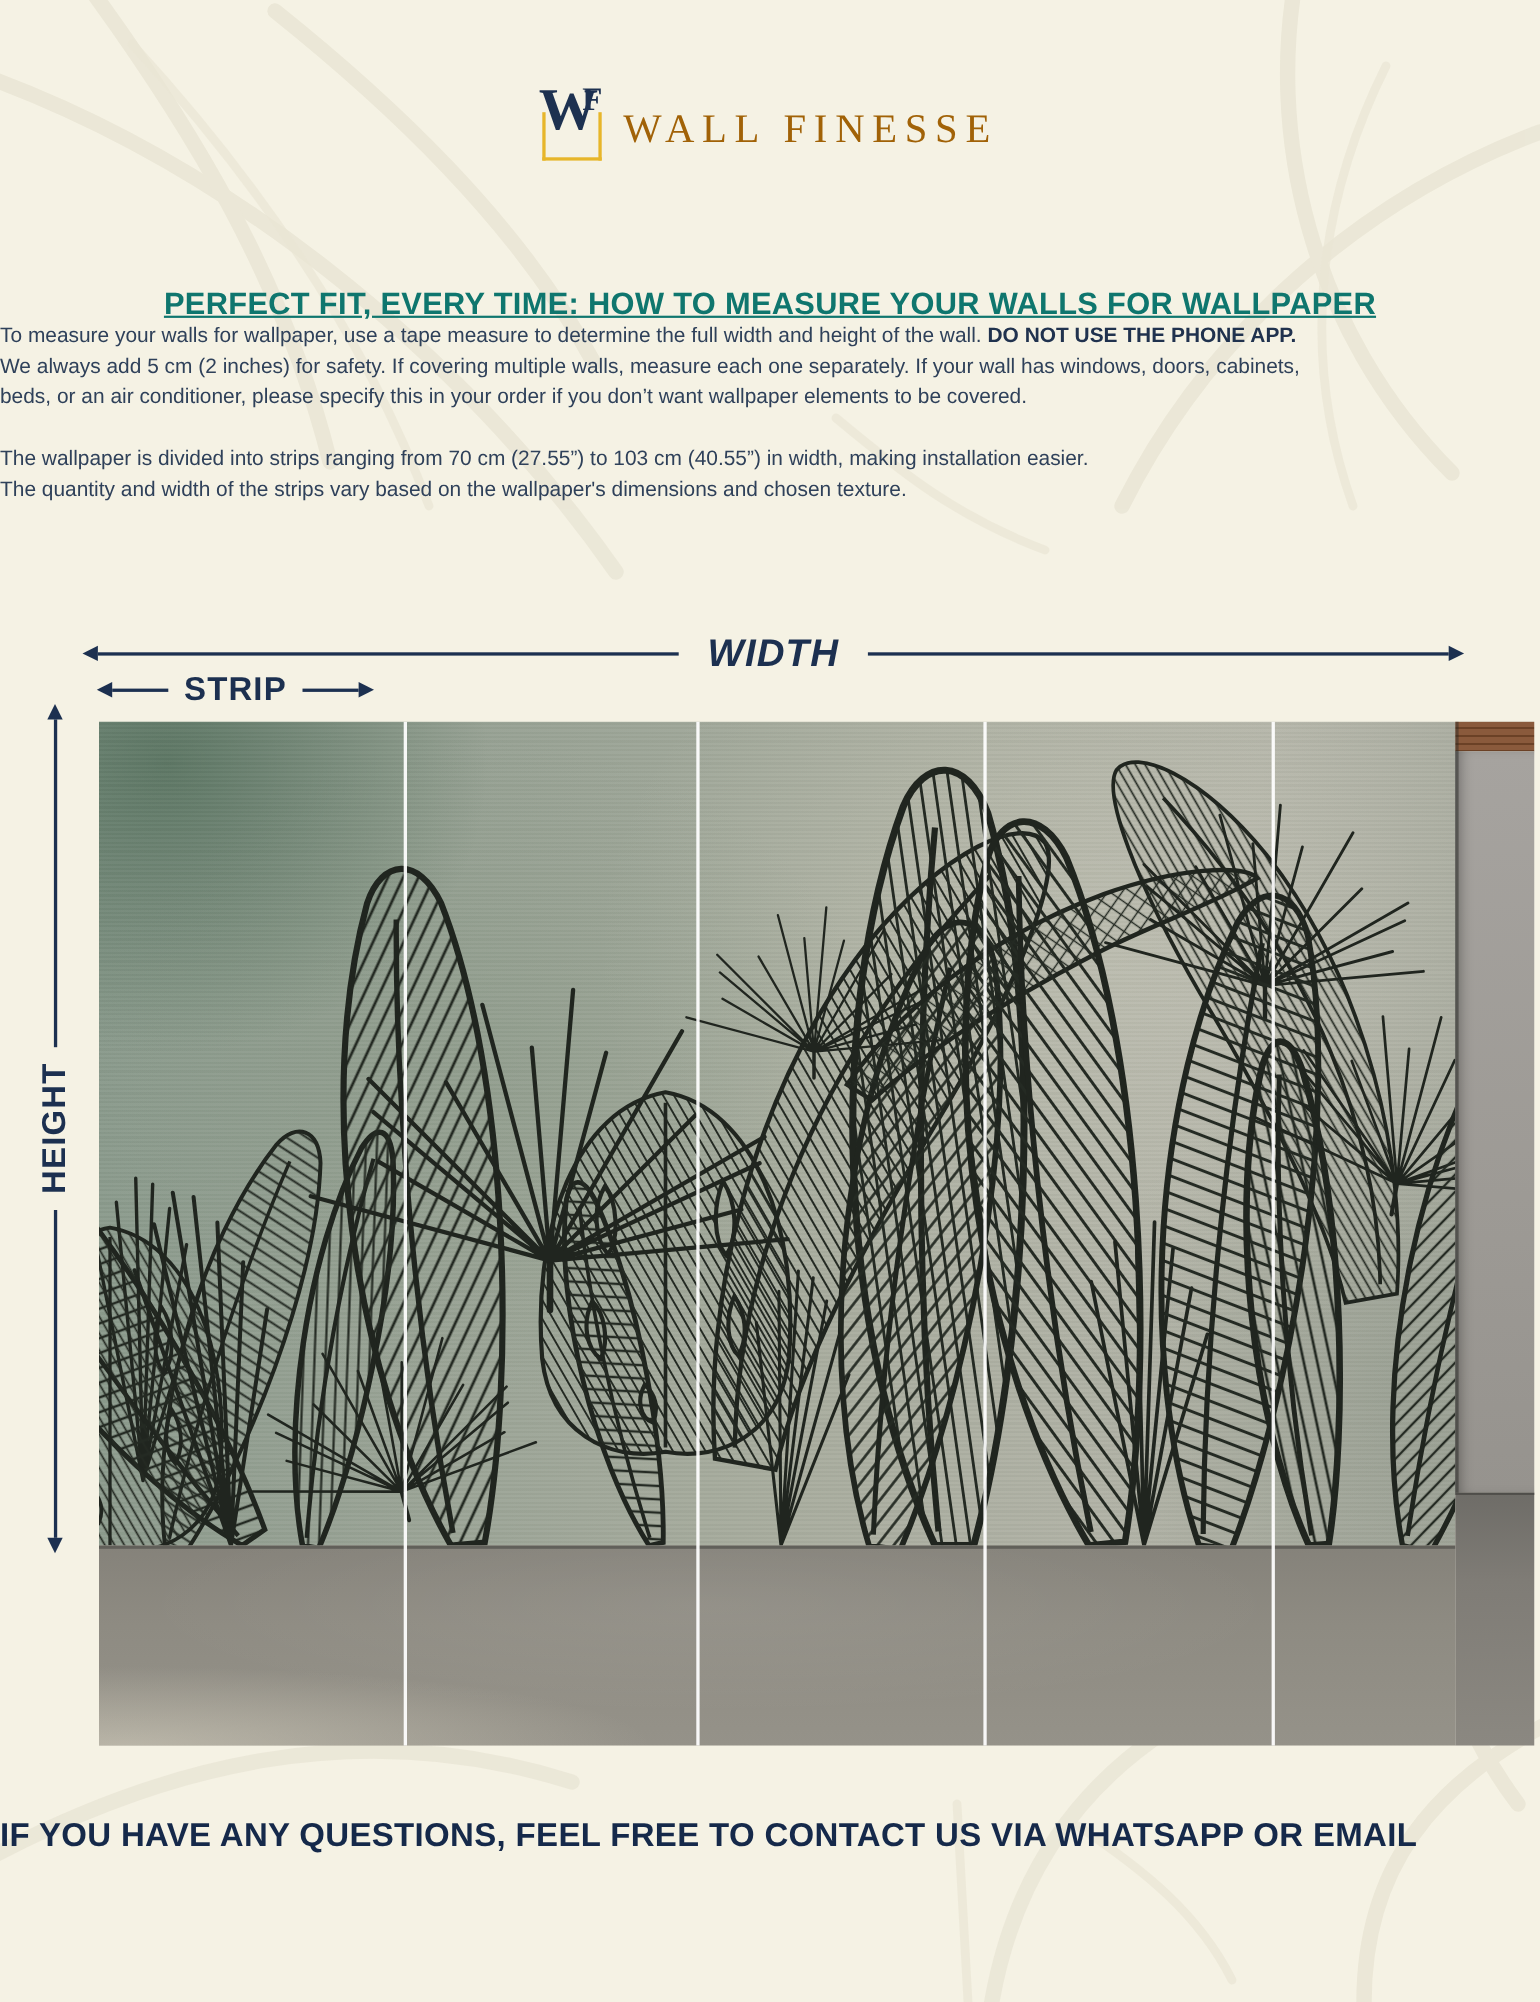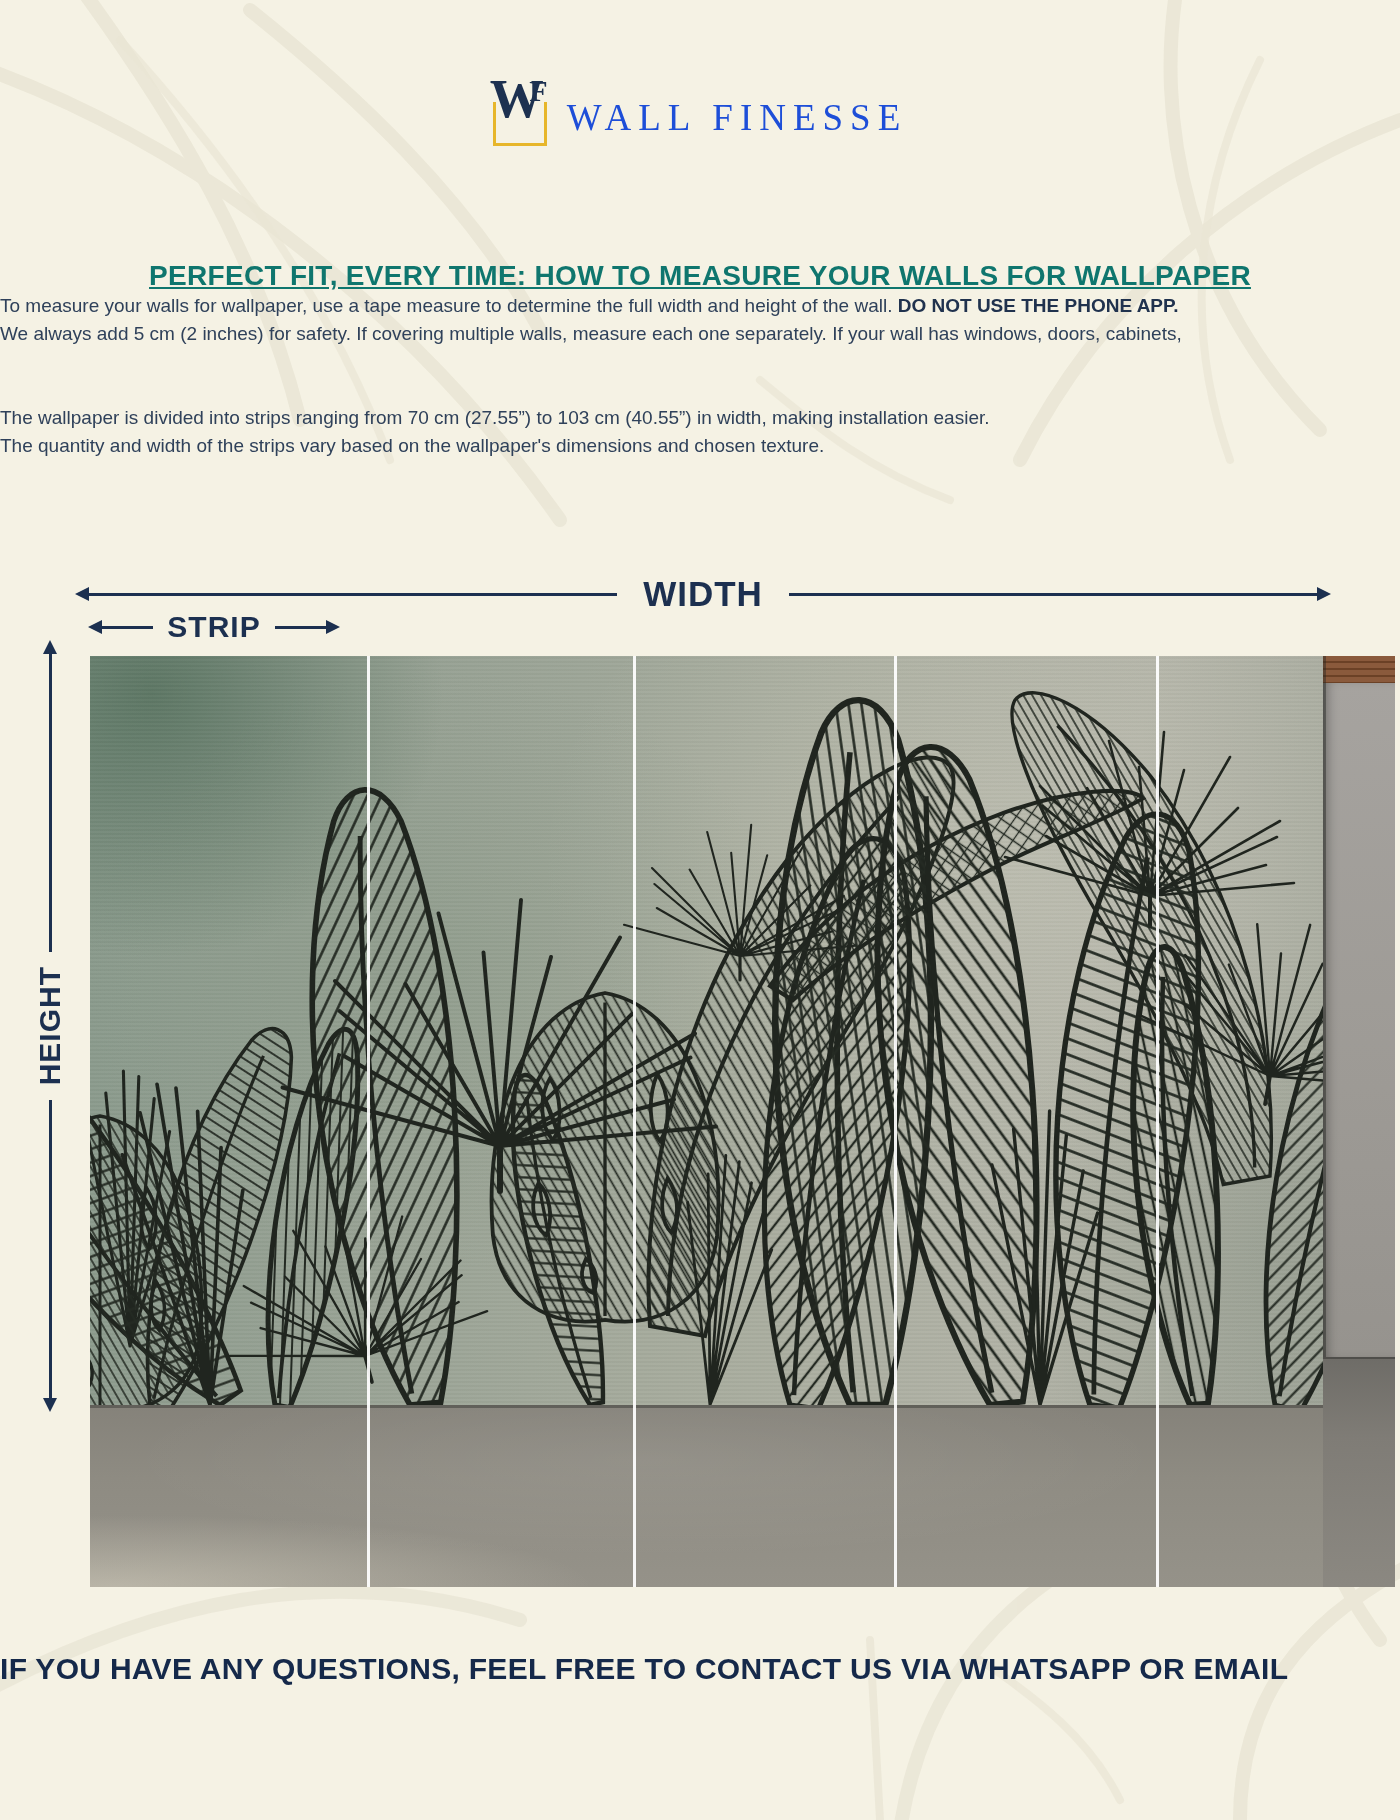--- a/index.html
+++ b/index.html
@@ -5,34 +5,34 @@
   html,body{margin:0;padding:0;}
   *{box-sizing:border-box;}
   body{width:1400px;height:1820px;font-family:"Liberation Sans",sans-serif;}
   .page{position:relative;width:1400px;height:1820px;background:#f5f2e4;overflow:hidden;}
   .wm{position:absolute;inset:0;pointer-events:none;}
   
   .logo-row{position:absolute;top:88px;left:0;width:100%;display:flex;justify-content:center;align-items:center;gap:20px;}
   .monogram{position:relative;width:54px;height:44px;border:3px solid #e7b62a;border-top:none;margin-top:14px;}
   .mw{position:absolute;left:-6px;top:-30px;font-family:"Liberation Serif",serif;font-weight:600;font-size:54px;color:#1d3150;line-height:1;}
   .mf{position:absolute;right:-4px;top:-26px;font-family:"Liberation Serif",serif;font-weight:600;font-size:30px;color:#1d3150;line-height:1;}
-  .wordmark{font-family:"Liberation Serif",serif;font-size:37px;letter-spacing:7px;color:#1d4ed8;font-weight:500;}
+  .wordmark{font-family:"Liberation Serif",serif;font-size:37px;letter-spacing:7px;color:#a16207;font-weight:500;}
   .title{position:absolute;top:148px;left:0;width:100%;text-align:center;font-family:"Liberation Serif",serif;font-weight:700;font-size:80px;letter-spacing:1px;color:#142847;line-height:1.1;}
   .subtitle{position:absolute;top:260px;left:0;width:100%;text-align:center;font-weight:700;font-size:28px;letter-spacing:.3px;color:#0f766e;text-decoration:underline;}
   .bodytext{position:absolute;left:0;width:100%;font-size:19px;line-height:27.5px;color:#2f415a;}
   .bodytext .b{font-weight:700;color:#20324e;}
   .p1{top:292px;} .p2{top:404px;}
   
   .dim{position:absolute;display:flex;align-items:center;color:#1c3050;}
   .dim .ln{flex:1;height:3px;background:#1c3050;}
   .dim .ah{width:0;height:0;border-top:7px solid transparent;border-bottom:7px solid transparent;}
   .dim .ah.l{border-right:14px solid #1c3050;}
   .dim .ah.r{border-left:14px solid #1c3050;}
   .dim .lbl{font-weight:800;margin:0 26px;letter-spacing:1px;}
-  .width-row{top:576px;left:75px;width:1256px;height:36px;}
+  .width-row{top:576px;left:75px;width:1256px;height:36px;font-style:italic;}
   .width-row .lbl{font-size:35px;}
   .strip-row{top:611px;left:88px;width:252px;height:32px;}
   .strip-row .lbl{font-size:30px;margin:0 14px;}
   .height-col{position:absolute;left:26px;top:640px;height:772px;width:48px;display:flex;flex-direction:column;align-items:center;color:#1c3050;}
   .height-col .vln{width:3px;background:#1c3050;flex:1;}
   .height-col .vah{width:0;height:0;border-left:7px solid transparent;border-right:7px solid transparent;}
   .height-col .vah.u{border-bottom:14px solid #1c3050;}
   .height-col .vah.d{border-top:14px solid #1c3050;}
   .height-col .lbl{font-weight:800;font-size:30px;letter-spacing:1px;margin:14px 0;writing-mode:vertical-rl;transform:rotate(180deg);}
   
@@ -102,20 +102,21 @@
     </div>
     <div class="wordmark">WALL FINESSE</div>
   </div>
 
 
   <div class="subtitle">PERFECT FIT, EVERY TIME: HOW TO MEASURE YOUR WALLS FOR WALLPAPER</div>
 
   <div class="bodytext p1">
     <div><span>To measure your walls for wallpaper, use a tape measure to determine the full width and height of the wall. </span><span class="b">DO NOT USE THE PHONE APP.</span></div>
     <div>We always add 5 cm (2 inches) for safety. If covering multiple walls, measure each one separately. If your wall has windows, doors, cabinets,</div>
+    <div>beds, or an air conditioner, please specify this in your order if you don’t want wallpaper elements to be covered.</div>
   </div>
 
   <div class="bodytext p2">
     <div>The wallpaper is divided into strips ranging from 70 cm (27.55”) to 103 cm (40.55”) in width, making installation easier.</div>
     <div>The quantity and width of the strips vary based on the wallpaper's dimensions and chosen texture.</div>
   </div>
 
   <div class="dim width-row">
     <span class="ah l"></span>
     <span class="ln"></span>

